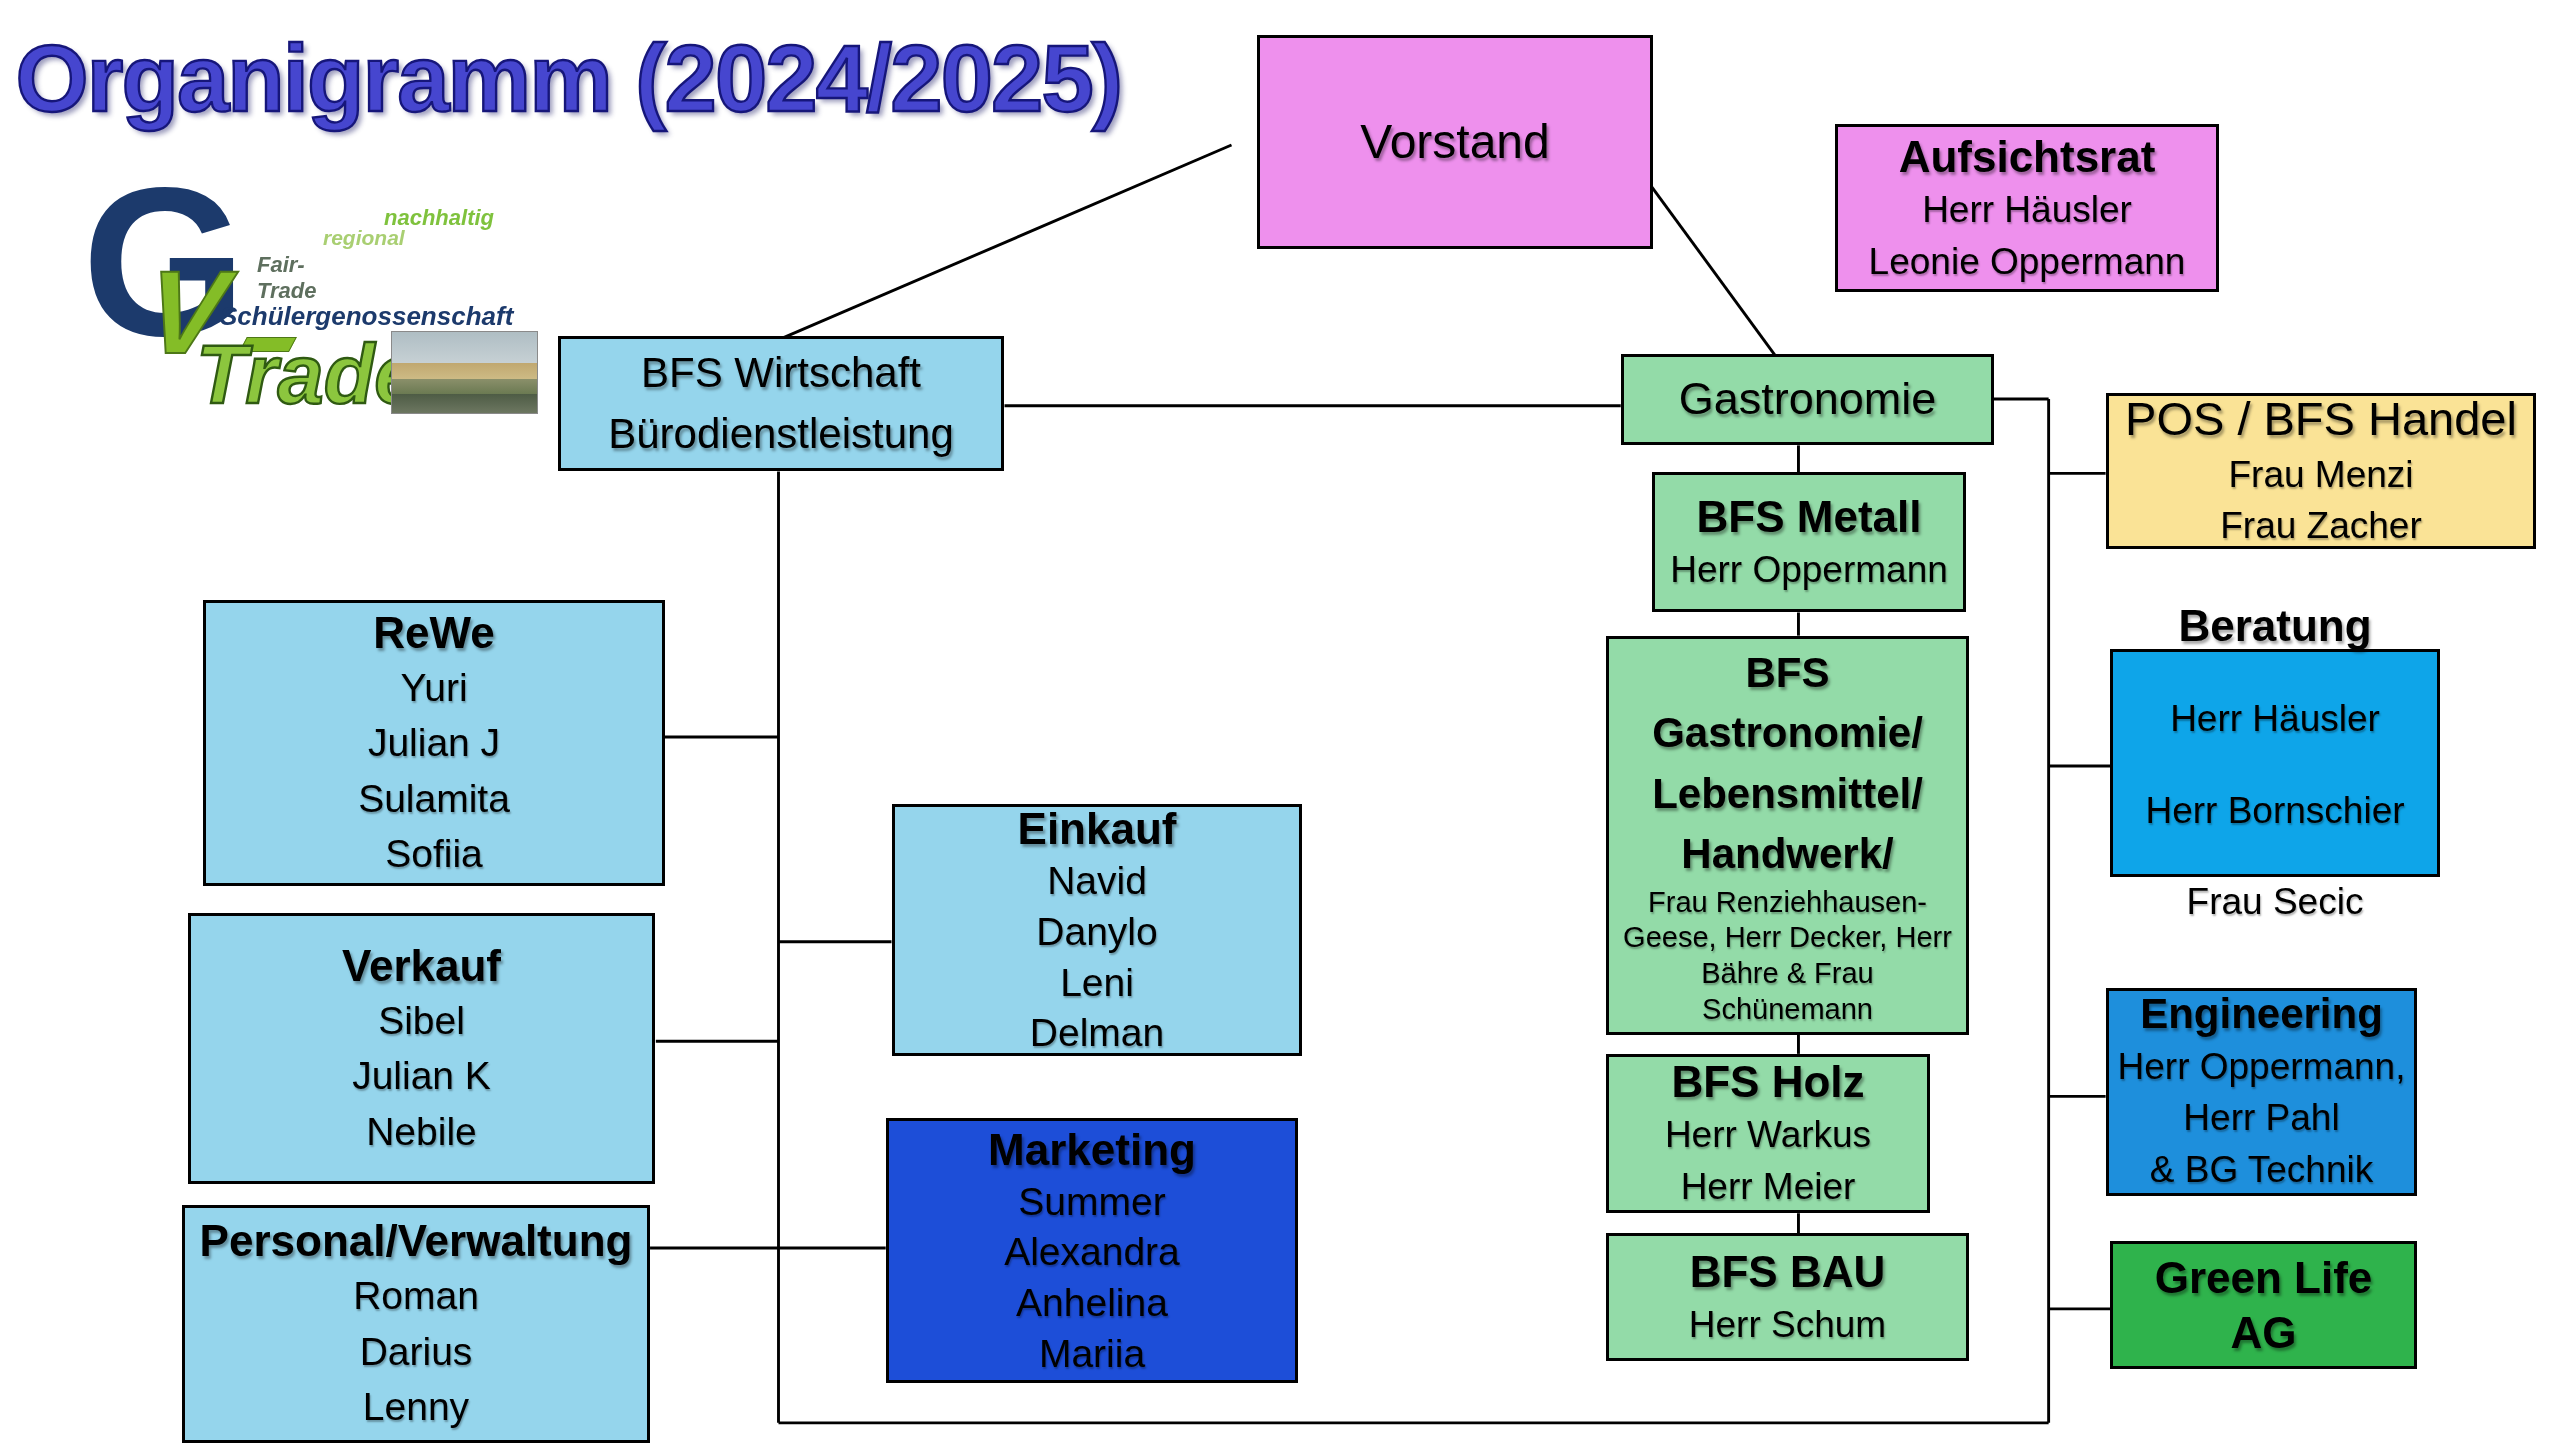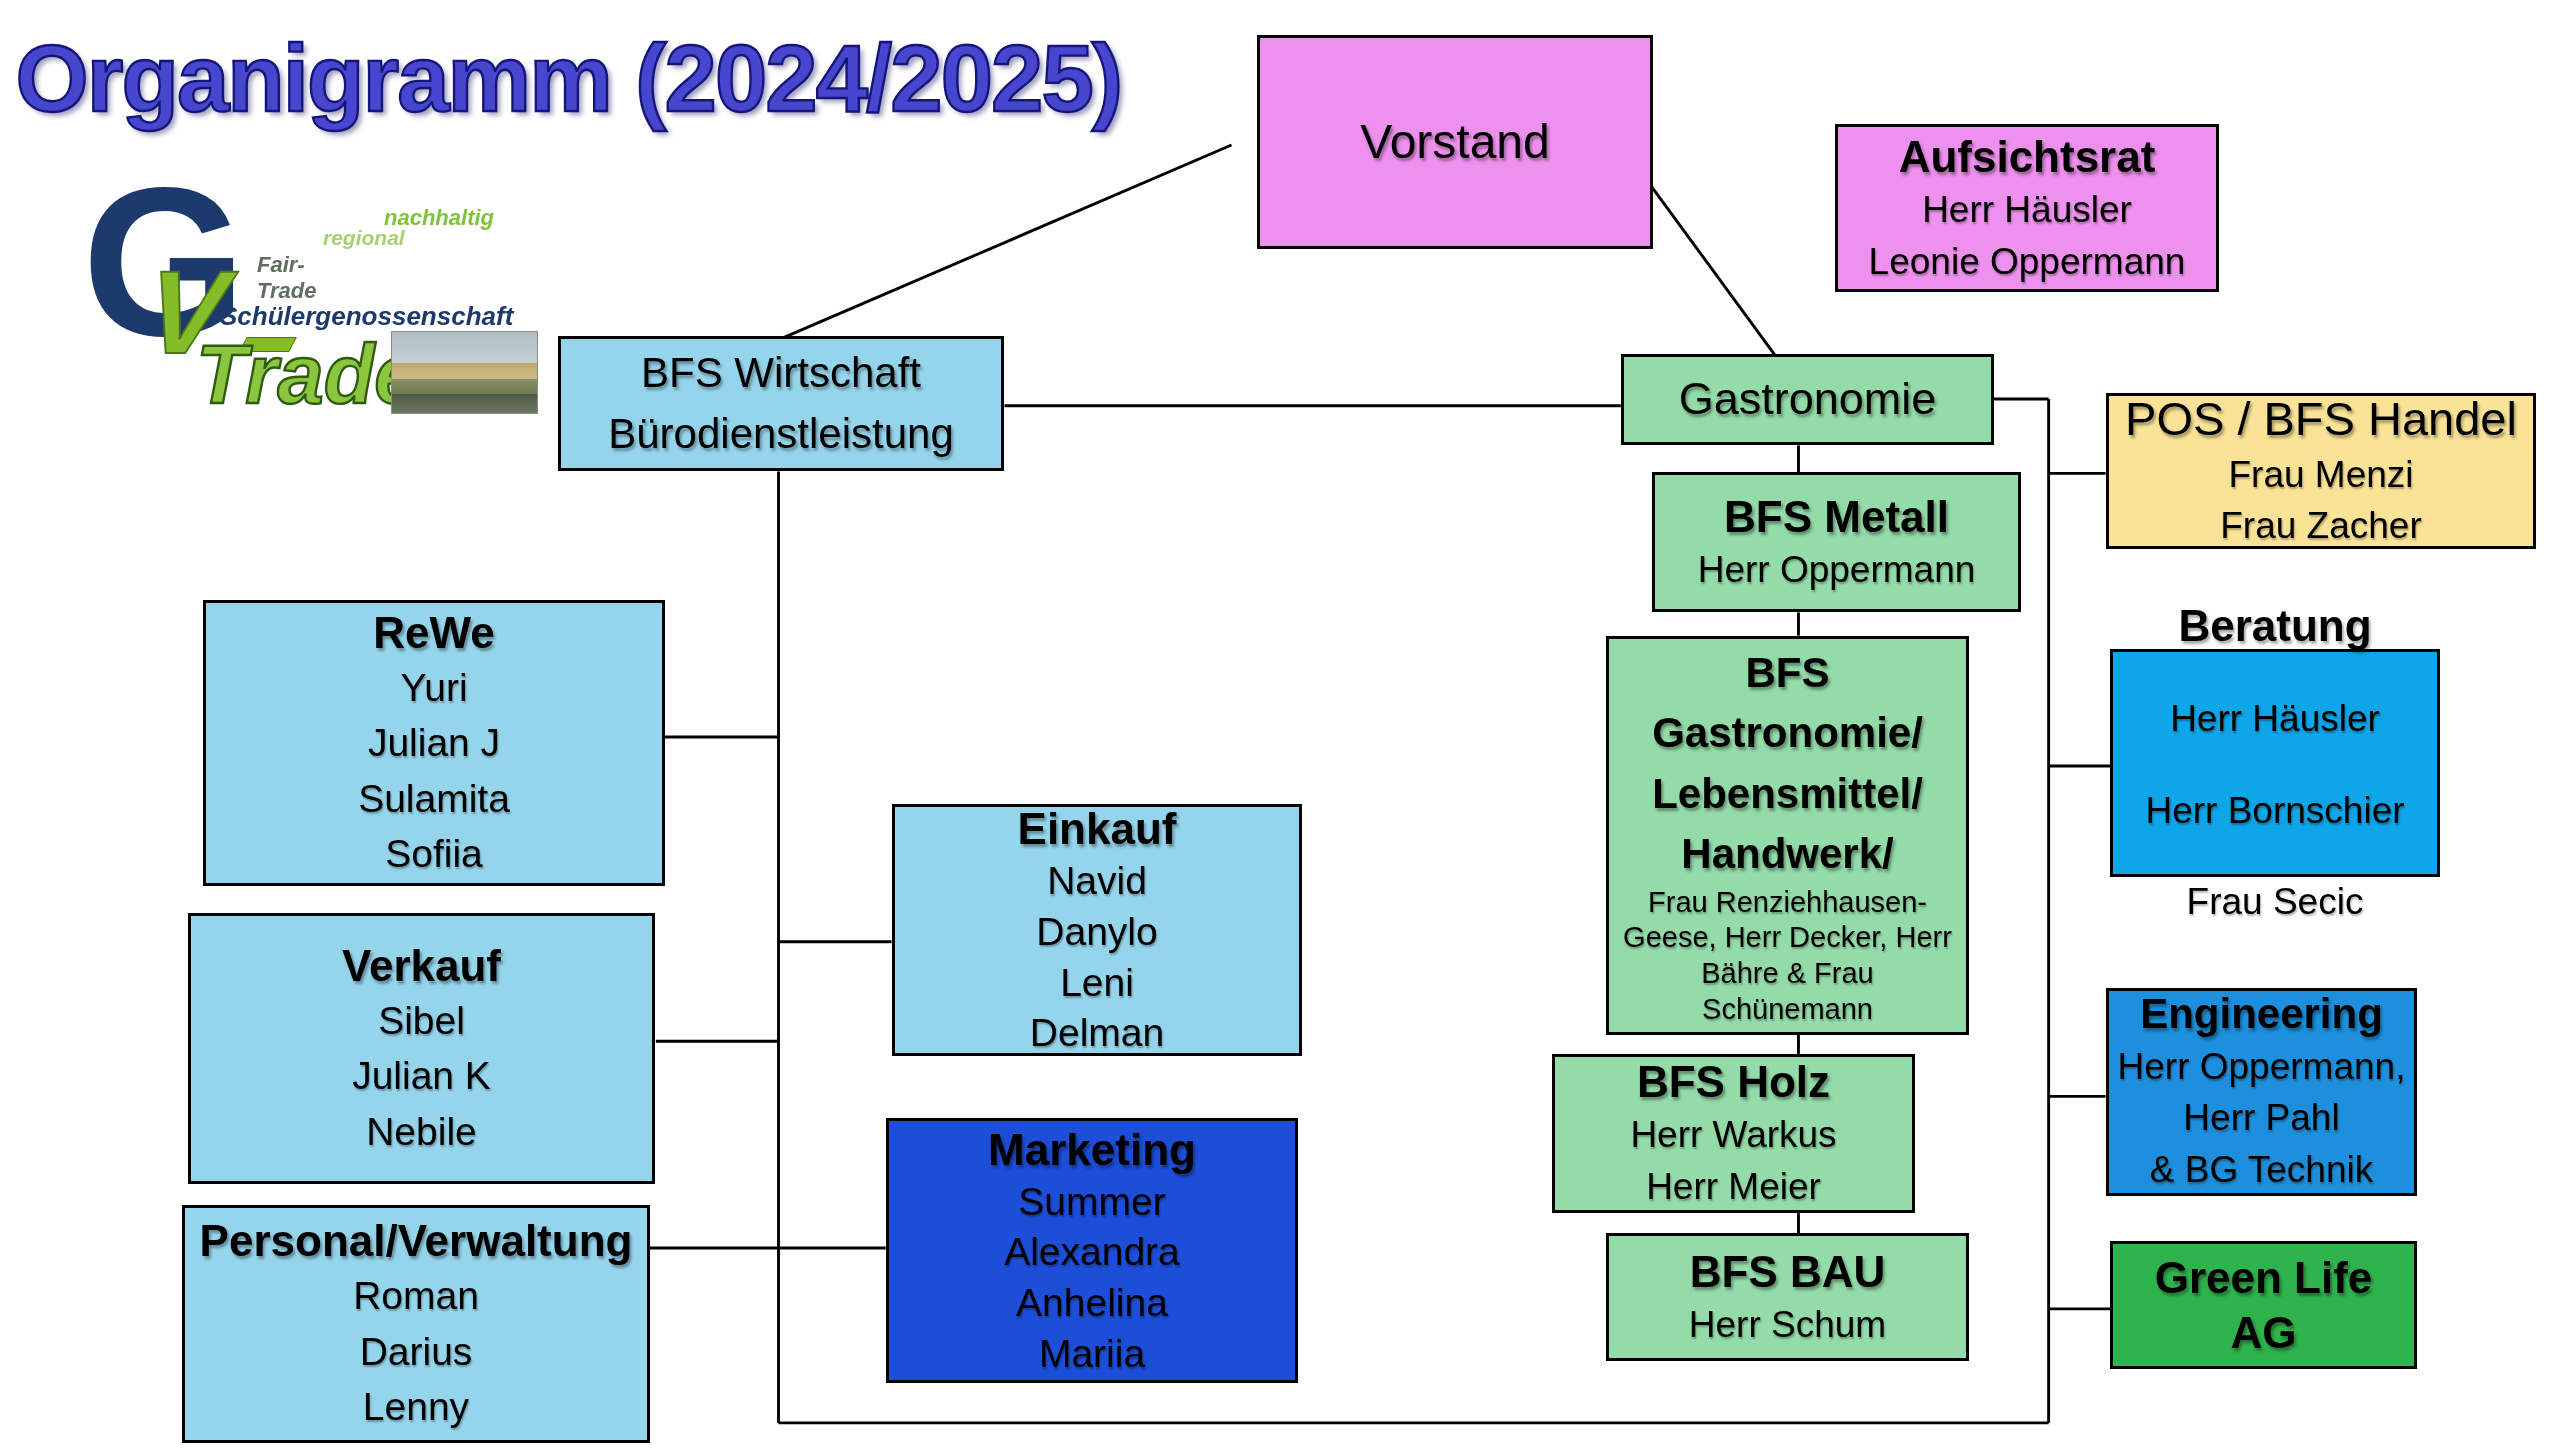--- a/index.html
+++ b/index.html
@@ -38,23 +38,23 @@
   .t-reg{font-weight:400;}
   .m{font-size:39px;line-height:1.42;text-shadow:1px 1.9px 1.9px rgba(0,0,0,.3);}
   .m-s{font-size:37px;line-height:1.4;}
   .m-xs{font-size:29px;line-height:1.24;}
 
   #vorstand      {left:1229px;top:35px;  width:396px;height:214px;background:#ee90ed;margin-left:28px;}
   #aufsichtsrat  {left:1835px;top:124px; width:384px;height:168px;background:#ee90ed;}
   #bfs-wirtschaft{left:558px; top:336px; width:446px;height:135px;background:#95d5ec;}
   #produktion    {left:1621px;top:354px; width:373px;height:91px; background:#93dba8;}
   #pos           {left:2106px;top:393px; width:430px;height:156px;background:#fae396;}
-  #metall        {left:1652px;top:472px; width:369px;height:140px;background:#93dba8;}
+  #metall        {left:1652px;top:472px; width:314px;height:140px;background:#93dba8;}
   #gastro        {left:1606px;top:636px; width:363px;height:399px;background:#93dba8;}
-  #holz          {left:1552px;top:1054px;width:363px;height:159px;background:#93dba8;text-align:right;}
+  #holz          {left:1606px;top:1054px;width:324px;height:159px;background:#93dba8;text-align:right;}
   #bau           {left:1606px;top:1233px;width:363px;height:128px;background:#93dba8;}
   #rewe          {left:203px; top:600px; width:462px;height:286px;background:#95d5ec;}
   #verkauf       {left:188px; top:913px; width:467px;height:271px;background:#95d5ec;}
   #personal      {left:182px; top:1205px;width:468px;height:238px;background:#95d5ec;}
   #einkauf       {left:892px; top:804px; width:410px;height:252px;background:#95d5ec;}
   #marketing     {left:886px; top:1118px;width:412px;height:265px;background:#1d4ed8;}
   #beratung      {left:2110px;top:649px; width:330px;height:228px;background:#0ea5e9;gap:40px;}
   #engineering   {left:2106px;top:988px;width:311px;height:208px;background:#1e8fdc;}
   #greenlife     {left:2110px;top:1241px;width:307px;height:128px;background:#2fb34c;}
 

